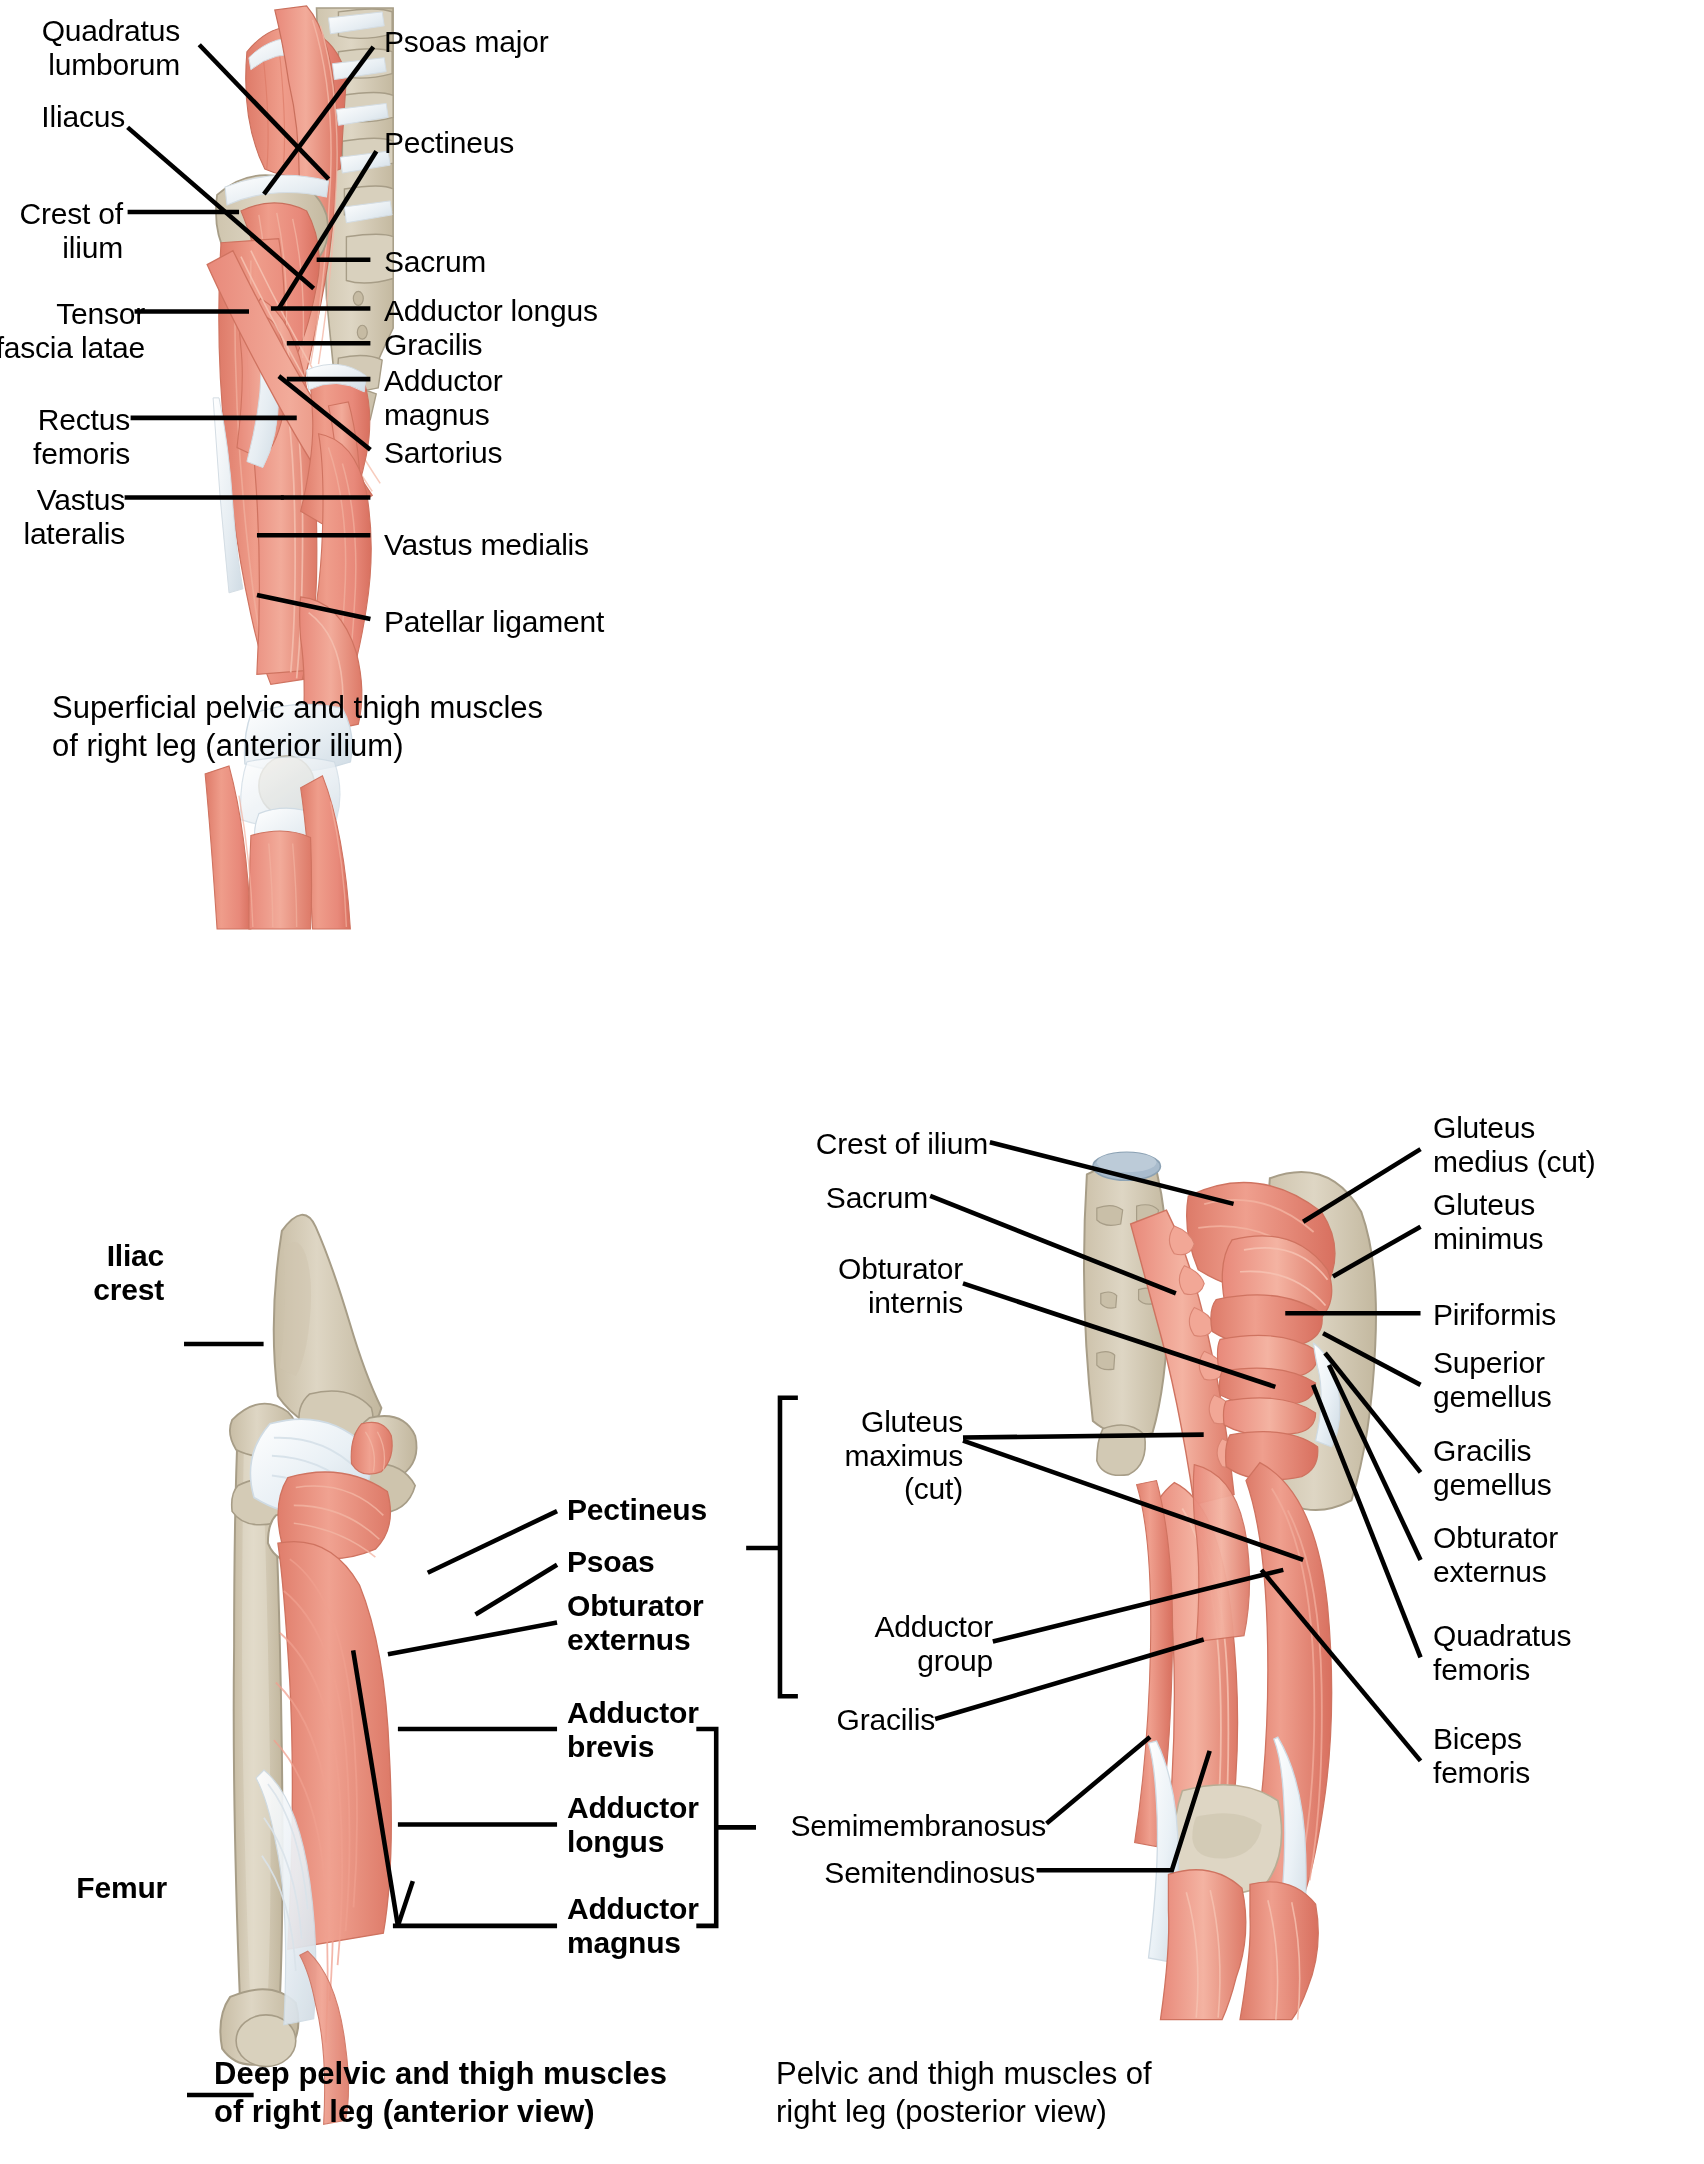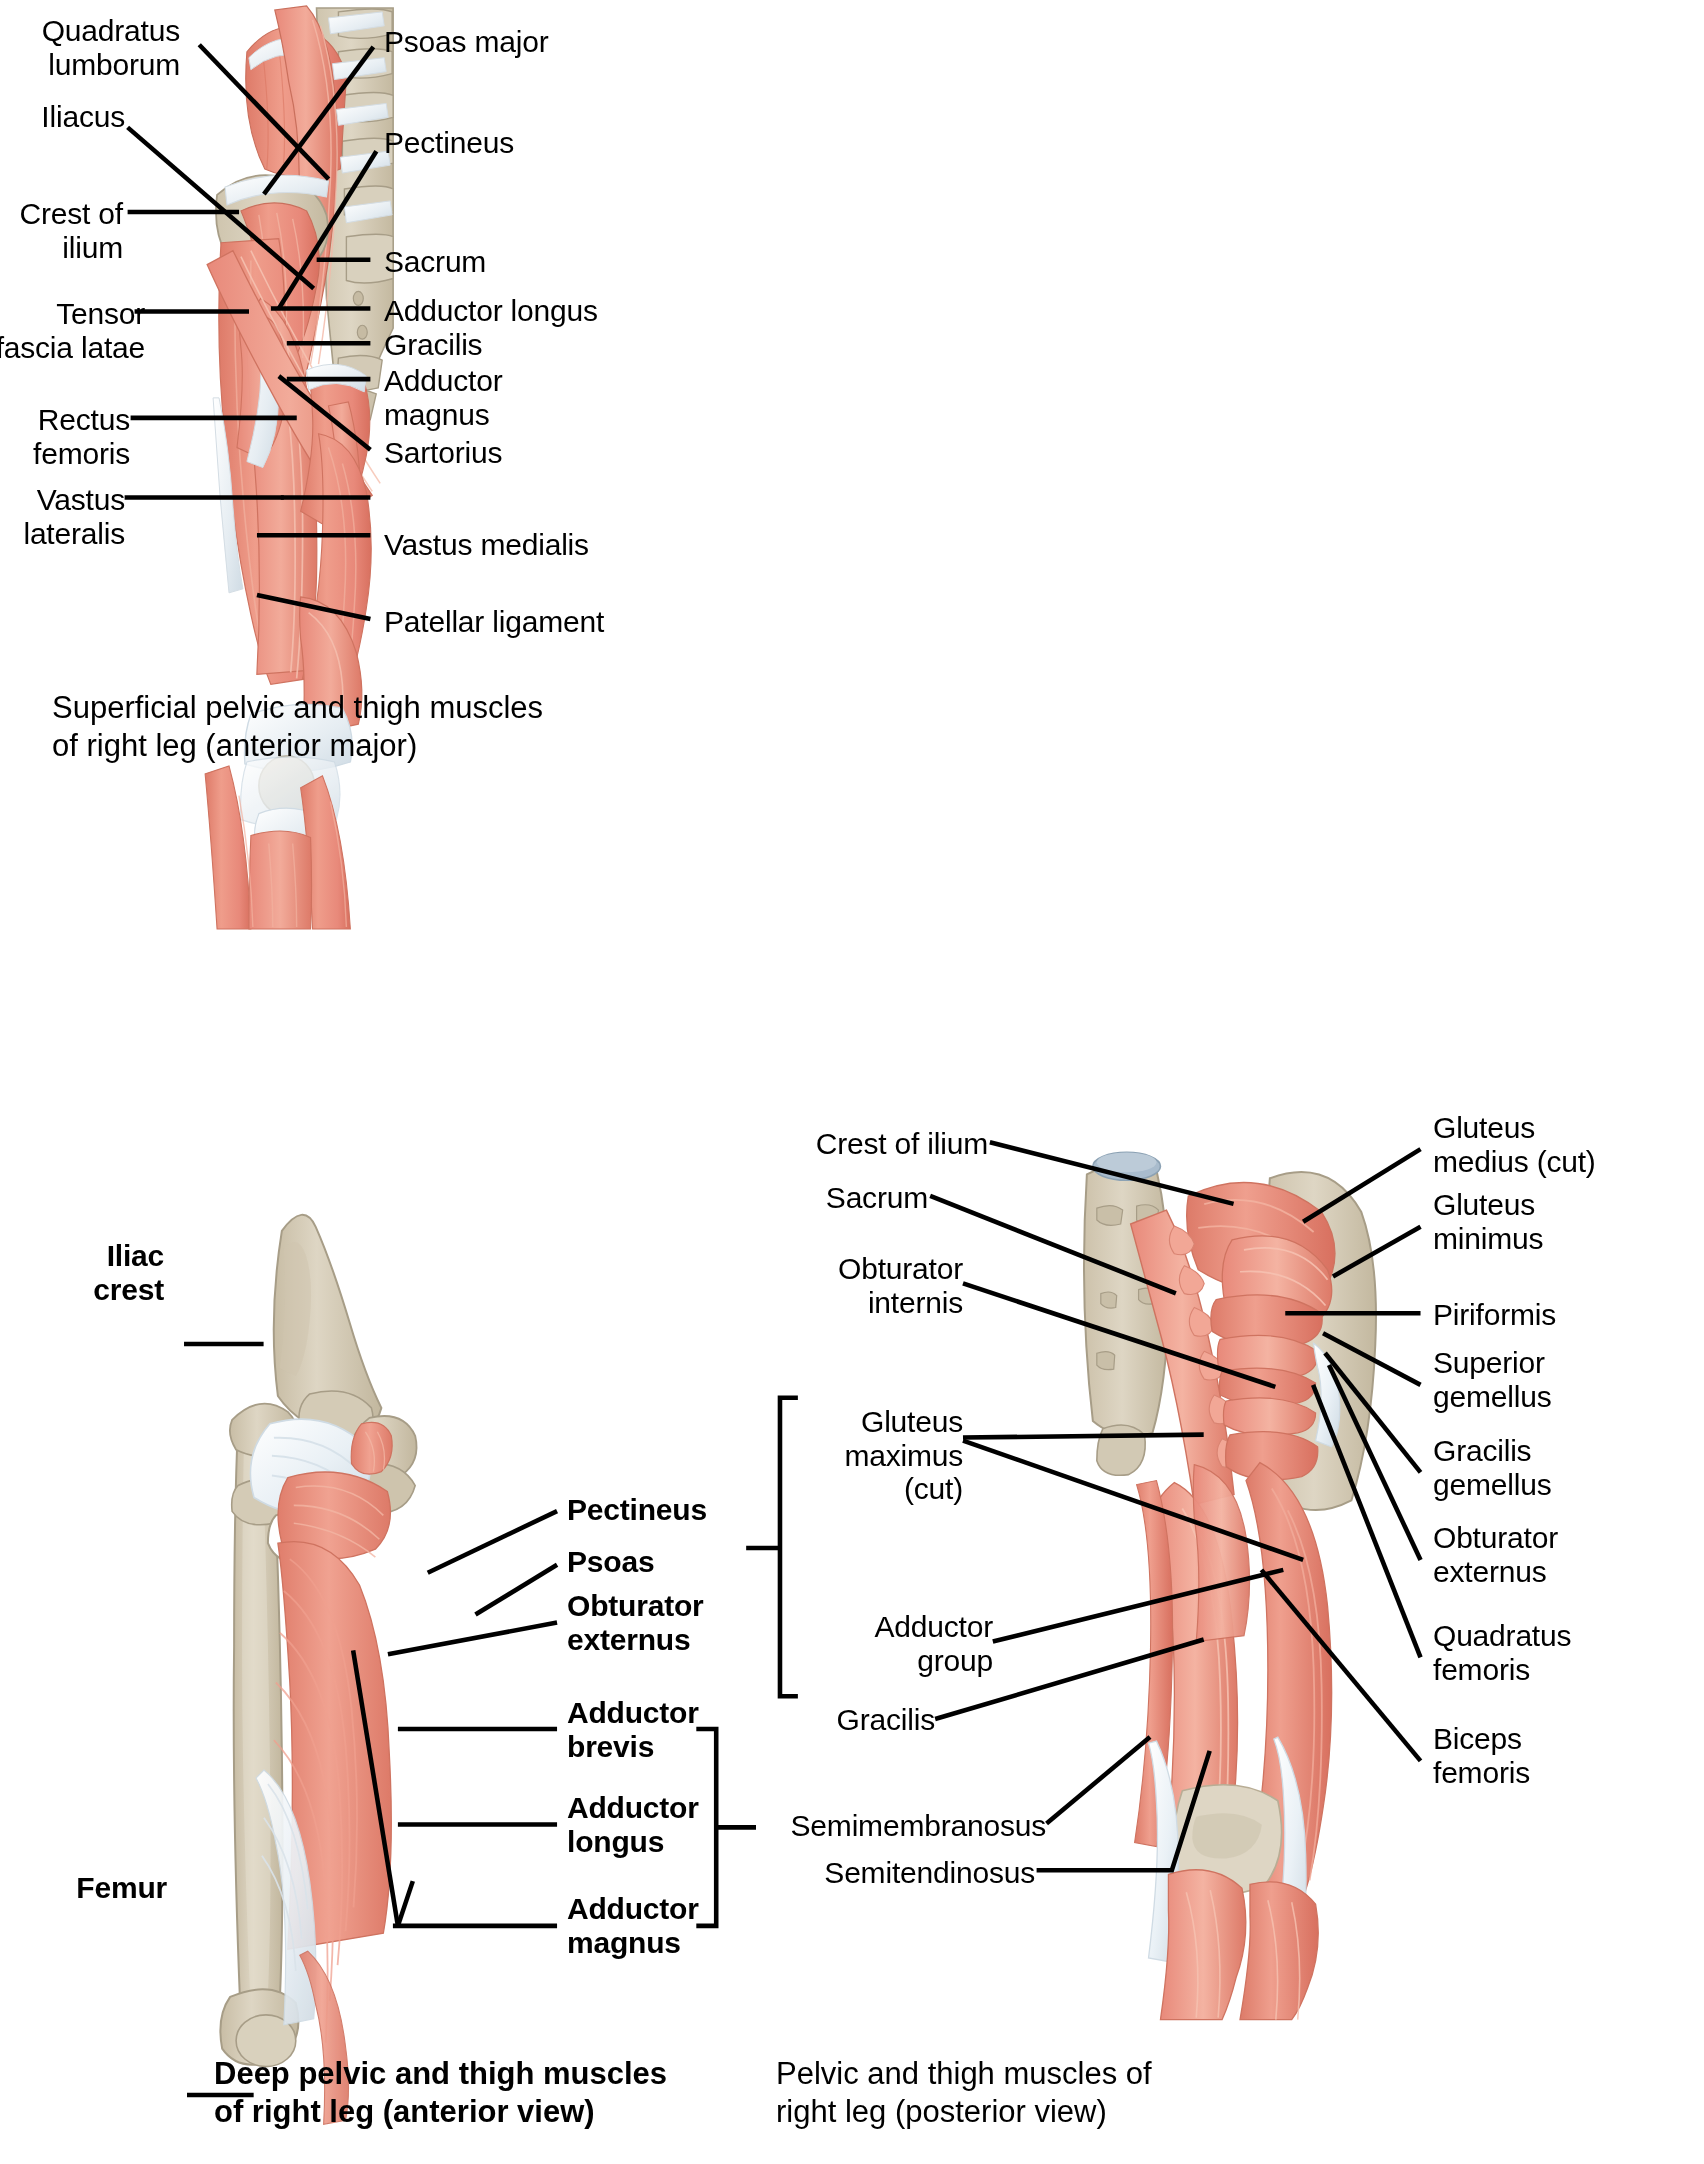--- a/index.html
+++ b/index.html
@@ -198,21 +198,21 @@
   <div class="lbl" data-name="label-sacrum" style="left:384px;top:245px;">Sacrum</div>
   <div class="lbl" data-name="label-adductor-longus" style="left:384px;top:294px;">Adductor longus</div>
   <div class="lbl" data-name="label-gracilis" style="left:384px;top:328px;">Gracilis</div>
   <div class="lbl" data-name="label-adductor-magnus" style="left:384px;top:364px;">Adductor
 magnus</div>
   <div class="lbl" data-name="label-sartorius" style="left:384px;top:436px;">Sartorius</div>
   <div class="lbl" data-name="label-vastus-medialis" style="left:384px;top:483px;margin-top:45px;">Vastus medialis</div>
   <div class="lbl" data-name="label-patellar-ligament" style="left:384px;top:605px;">Patellar ligament</div>
 
   <div class="caption" data-name="caption-superficial-anterior" style="left:52px;top:689px;">Superficial pelvic and thigh muscles
-of right leg (anterior major)</div>
+of right leg (anterior ilium)</div>
 </div>
 
 <div class="panel" data-name="panel-deep-anterior" style="left:0;top:1080;width:756px;height:1090px;">
 
   <svg data-name="illustration-deep-anterior" style="position:absolute;left:214px;top:60px;" width="279" height="995" viewBox="0 0 280 1000">
     <defs>
       <linearGradient id="boneB" x1="0" y1="0" x2="1" y2="0">
         <stop offset="0%" stop-color="#c8bda5"></stop>
         <stop offset="40%" stop-color="#ded6c4"></stop>
         <stop offset="100%" stop-color="#c2b79e"></stop>

